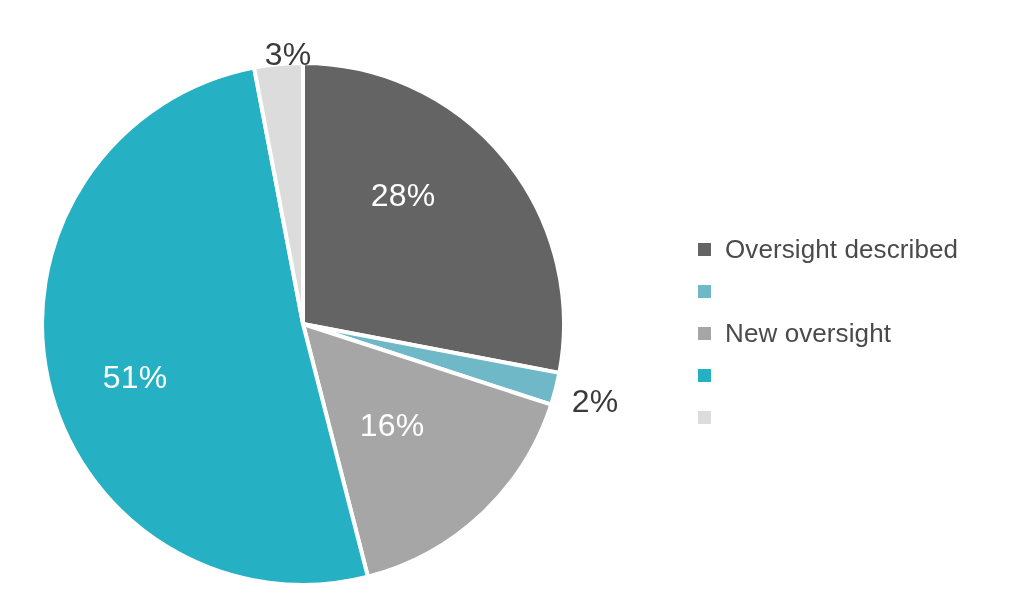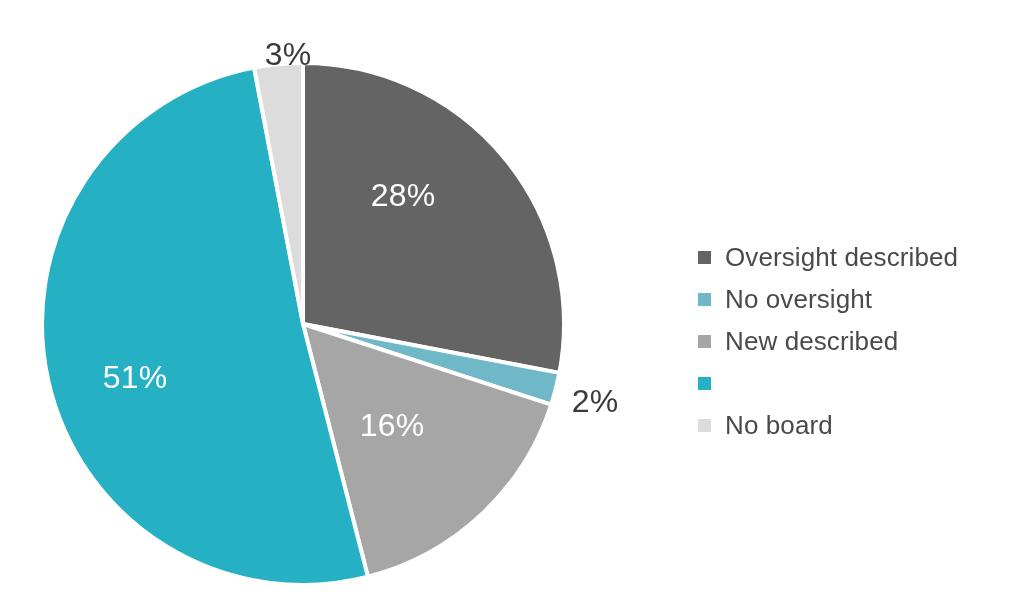--- a/index.html
+++ b/index.html
@@ -41,21 +41,20 @@
     fill: #ffffff;
   }
   .slice-label-outside {
     fill: #3a3a3a;
   }
   #legend {
     position: absolute;
     left: 698px;
     top: 228px;
     width: 320px;
-    margin-top: 8px;
   }
   .legend-item {
     display: flex;
     align-items: center;
     height: 42px;
     white-space: nowrap;
   }
   .legend-swatch {
     width: 13px;
     height: 13px;
@@ -93,28 +92,26 @@
       </g>
   </svg>
 
   <div id="legend">
       <div class="legend-item">
         <span class="legend-swatch" style="background: rgb(100, 100, 100);"></span>
         <span class="legend-label">Oversight described</span>
       </div>
       <div class="legend-item">
         <span class="legend-swatch" style="background: rgb(111, 184, 200);"></span>
-        <span class="legend-label">No oversight</span>
       </div>
       <div class="legend-item">
         <span class="legend-swatch" style="background: rgb(166, 166, 166);"></span>
-        <span class="legend-label">New described</span>
+        <span class="legend-label">New oversight</span>
       </div>
       <div class="legend-item">
         <span class="legend-swatch" style="background: rgb(38, 176, 196);"></span>
       </div>
       <div class="legend-item">
         <span class="legend-swatch" style="background: rgb(220, 220, 220);"></span>
-        <span class="legend-label">No board</span>
       </div>
     </div>
 
 </div>
 
 </body></html>

